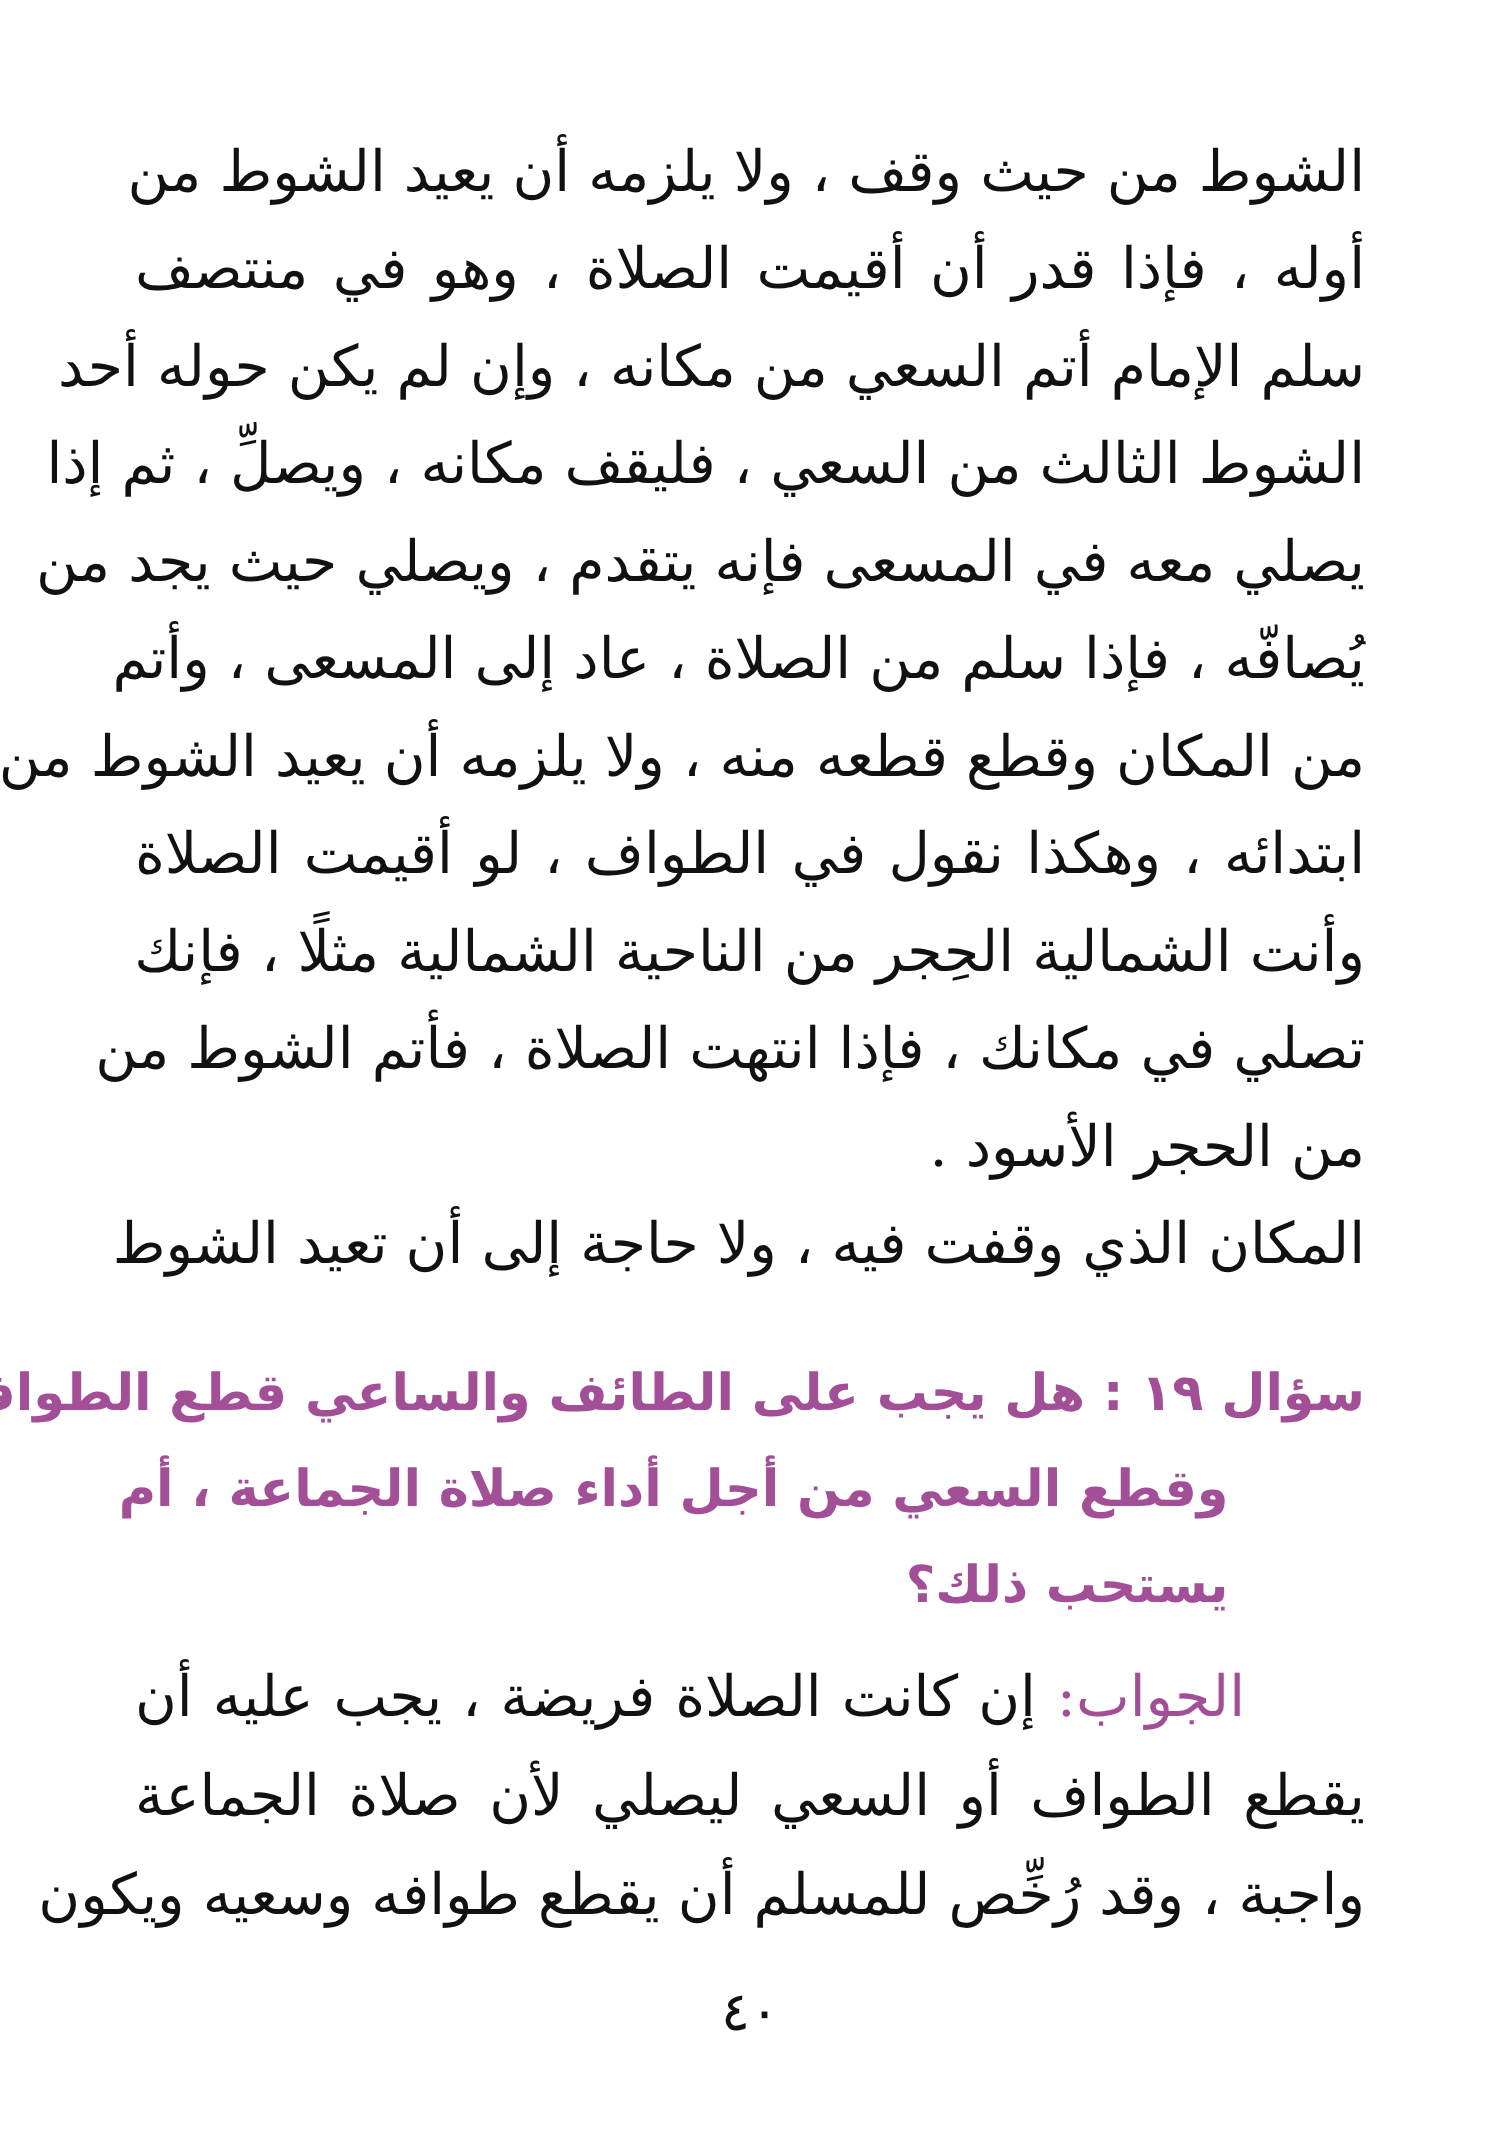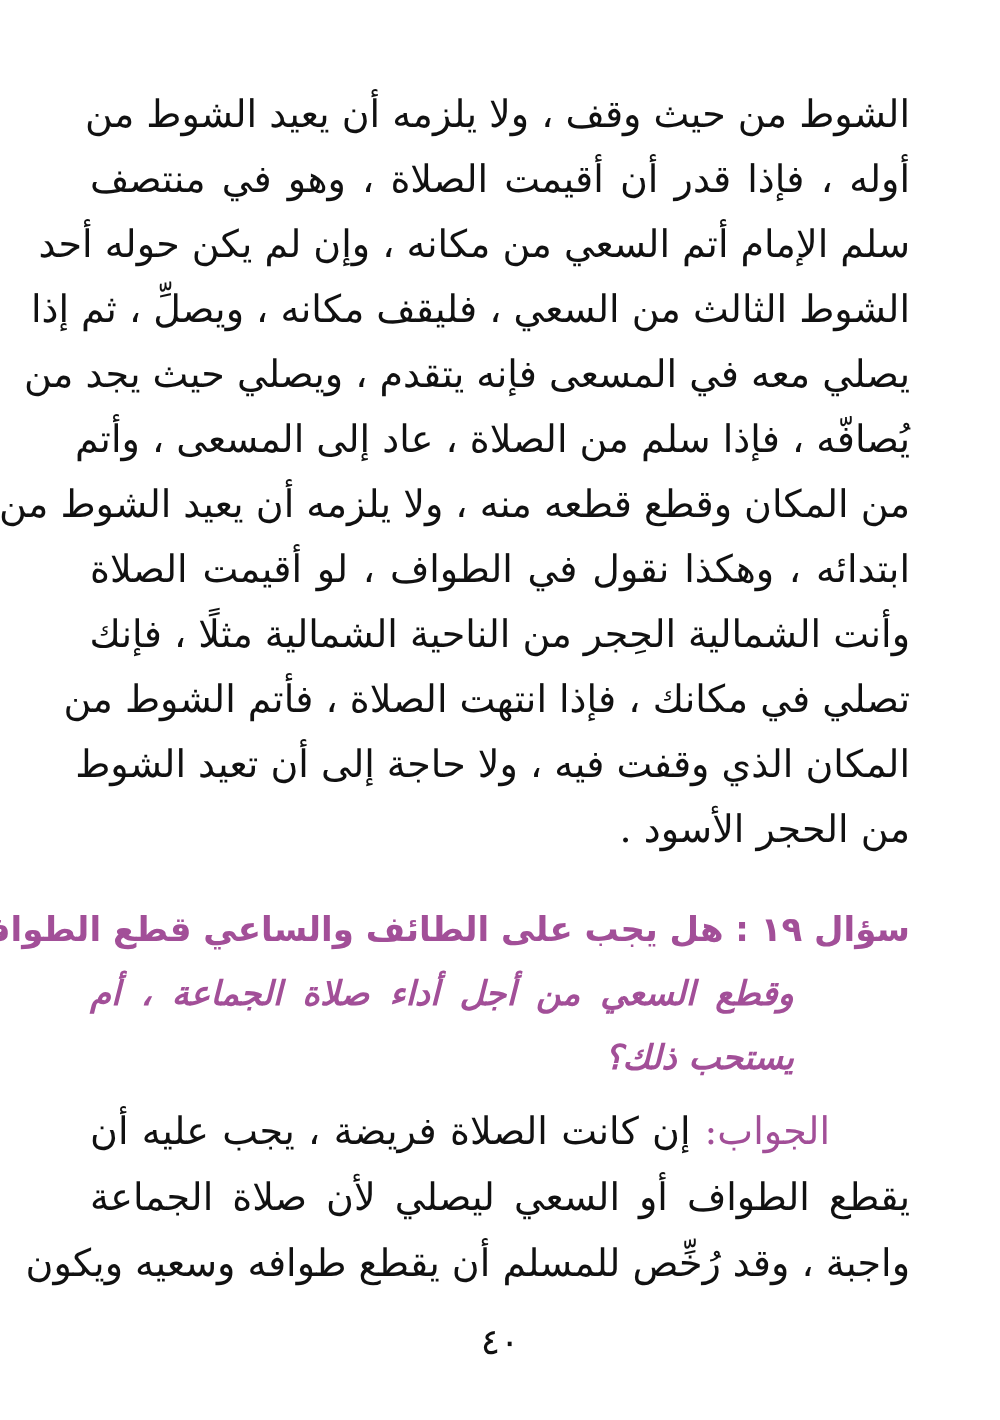--- a/index.html
+++ b/index.html
@@ -48,23 +48,22 @@
     .qline {
       display: block;
       height: 64px;
       line-height: 64px;
       font-size: 34px;
       white-space: nowrap;
       text-align: justify;
       text-align-last: justify;
     }
     .qline.indent {
-      margin-right: 116px;
+      margin-right: 91px;
       text-align-last: justify;
-      font-style: italic;
     }
     .qline.indent.last {
       text-align-last: right;
     }
     .answer {
       position: absolute;
       left: 90px;
       top: 1098px;
       width: 820px;
       direction: rtl;
@@ -94,22 +93,22 @@
   <span class="line">الشوط من حيث وقف ، ولا يلزمه أن يعيد الشوط من</span>
   <span class="line">أوله ، فإذا قدر أن أقيمت الصلاة ، وهو في منتصف</span>
   <span class="line">سلم الإمام أتم السعي من مكانه ، وإن لم يكن حوله أحد</span>
   <span class="line">الشوط الثالث من السعي ، فليقف مكانه ، ويصلِّ ، ثم إذا</span>
   <span class="line">يصلي معه في المسعى فإنه يتقدم ، ويصلي حيث يجد من</span>
   <span class="line">يُصافّه ، فإذا سلم من الصلاة ، عاد إلى المسعى ، وأتم</span>
   <span class="line">من المكان وقطع قطعه منه ، ولا يلزمه أن يعيد الشوط من</span>
   <span class="line">ابتدائه ، وهكذا نقول في الطواف ، لو أقيمت الصلاة</span>
   <span class="line">وأنت الشمالية الحِجر من الناحية الشمالية مثلًا ، فإنك</span>
   <span class="line">تصلي في مكانك ، فإذا انتهت الصلاة ، فأتم الشوط من</span>
+  <span class="line last">من الحجر الأسود .</span>
   <span class="line">المكان الذي وقفت فيه ، ولا حاجة إلى أن تعيد الشوط</span>
-  <span class="line last">من الحجر الأسود .</span>
 </div>
 
 <div class="question">
   <span class="qline">سؤال ١٩ : هل يجب على الطائف والساعي قطع الطواف</span>
   <span class="qline indent">وقطع السعي من أجل أداء صلاة الجماعة ، أم</span>
   <span class="qline indent last">يستحب ذلك؟</span>
 </div>
 
 <div class="answer">
   <span class="line"><span class="answer-label">الجواب:</span><span>إن كانت الصلاة فريضة ، يجب عليه أن</span></span>

